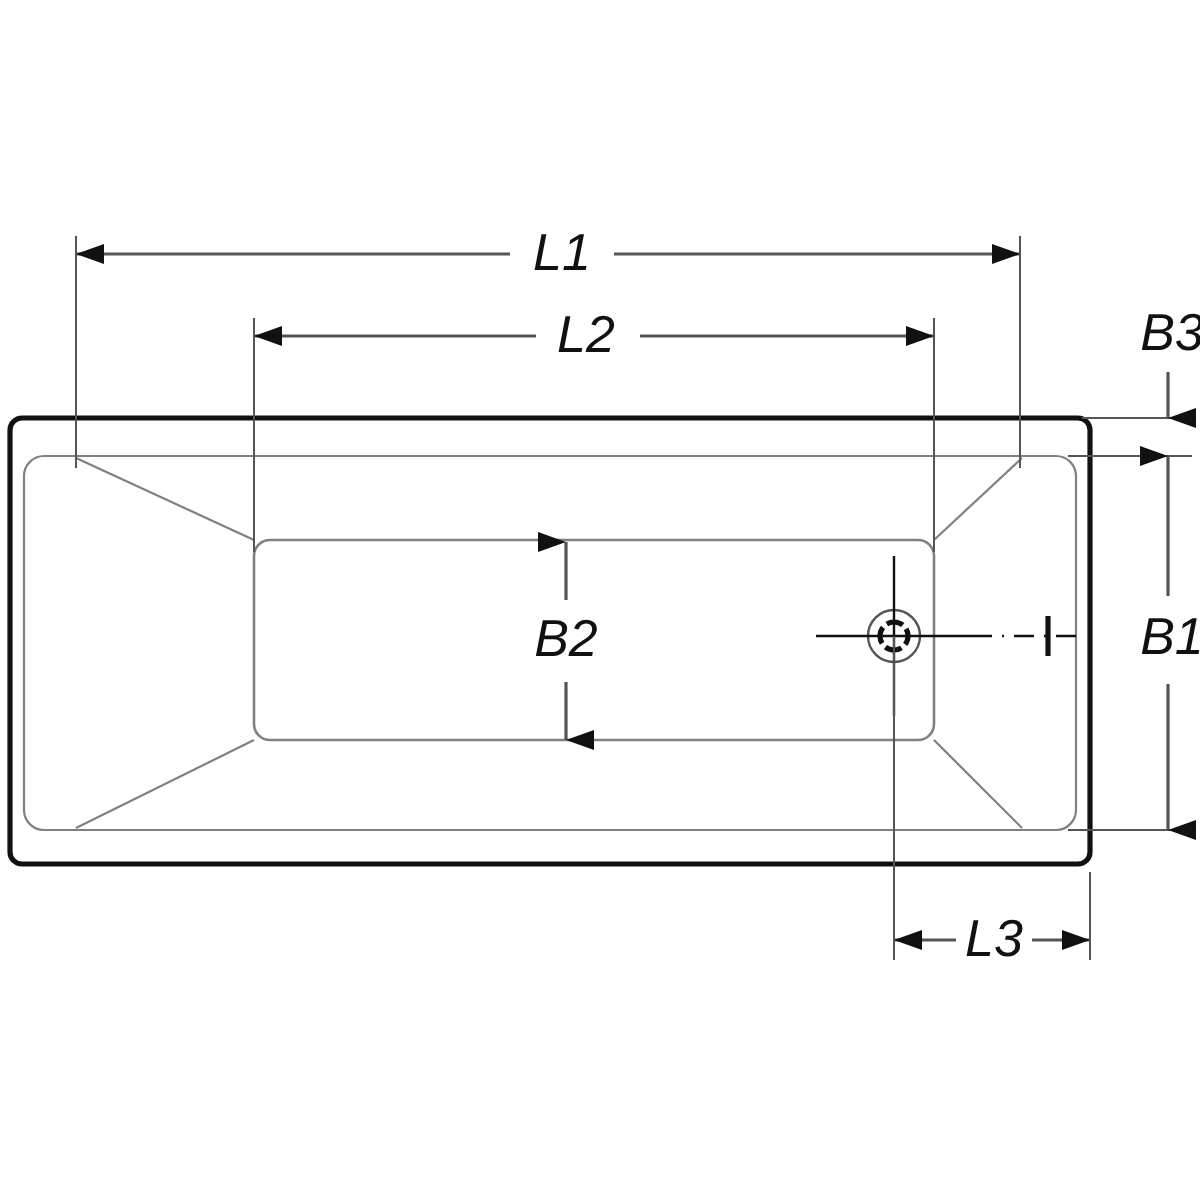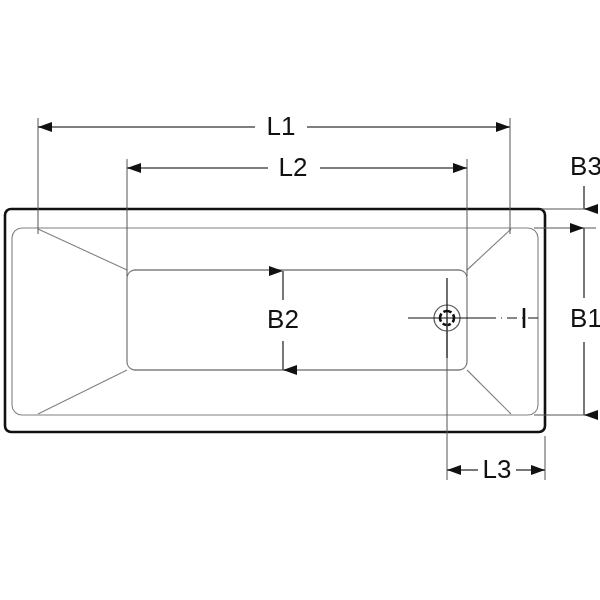--- a/index.html
+++ b/index.html
@@ -11,20 +11,21 @@
     width: 600px;
     height: 600px;
     overflow: hidden;
     font-family: "Liberation Sans", sans-serif;
   }
   #drawing-root {
     position: relative;
     width: 480px;
     height: 600px;
     background: #15803d;
+    font-style: italic;
   }
   svg#technical-drawing {
     display: block;
     width: 600px;
     height: 600px;
   }
   .dim-text {
     font-family: "Liberation Sans", sans-serif;
     font-size: 26px;
     fill: #111111;

